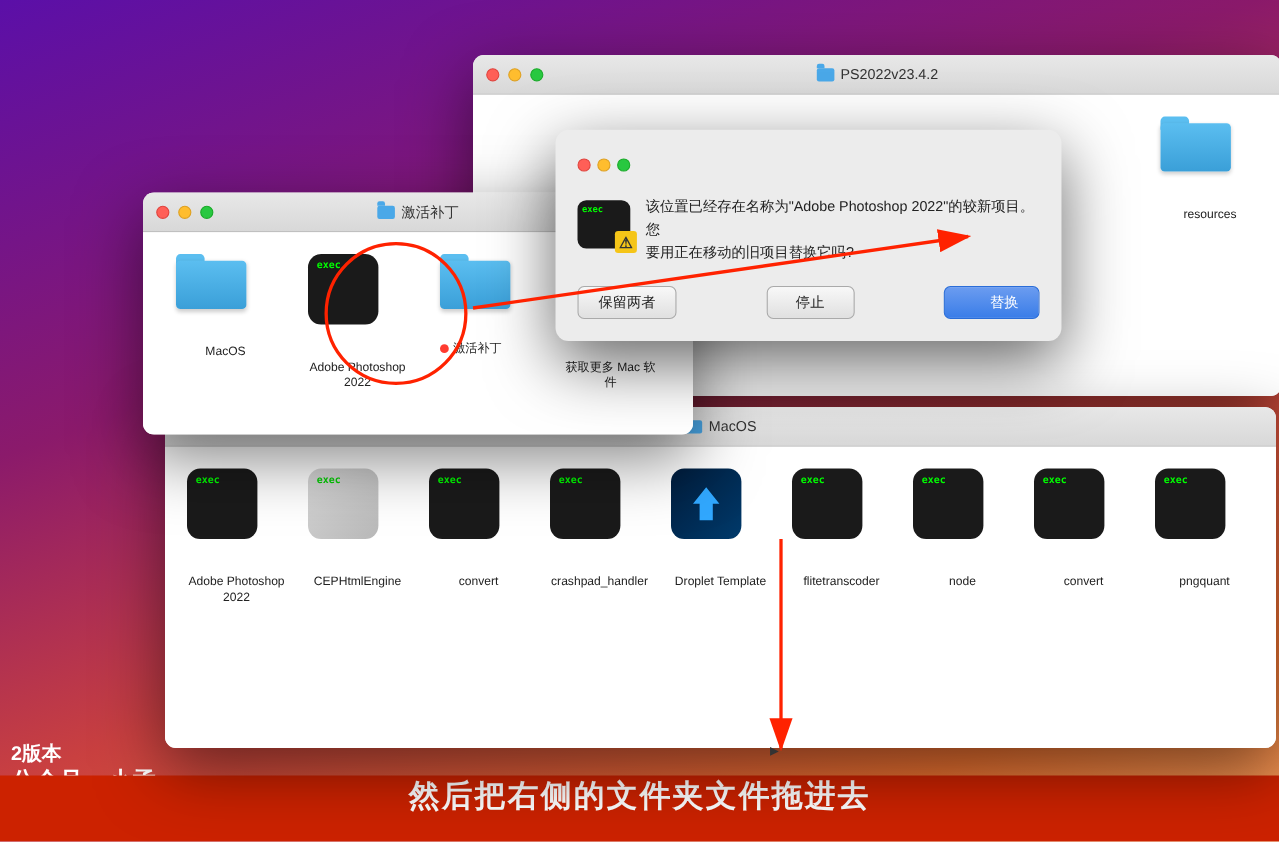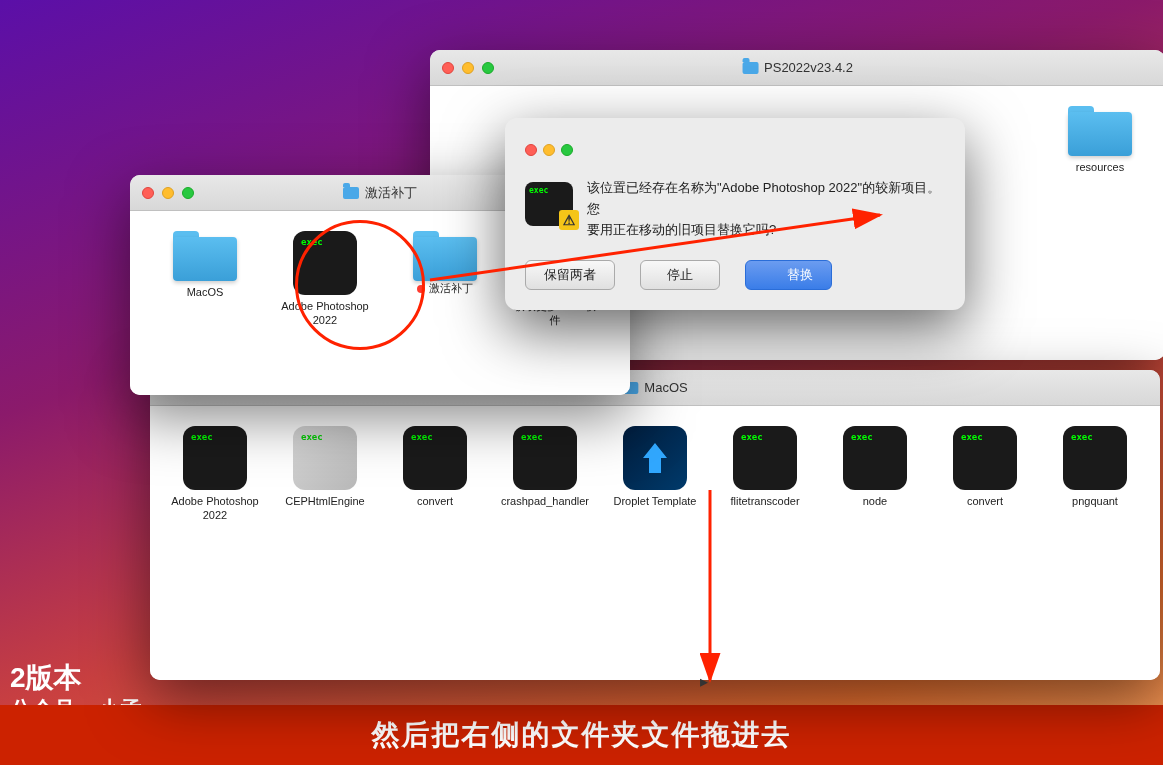--- a/index.html
+++ b/index.html
@@ -34,21 +34,21 @@
 
     
     .bottom-banner {
       position: absolute;
       bottom: 0;
       left: 0;
       right: 0;
       height: 60px;
       background: #cc2200;
       display: flex;
-      align-items: center;
+      align-items: flex-start;
       justify-content: center;
       z-index: 10;
     }
     .bottom-banner-text {
       color: white;
       font-size: 28px;
       font-weight: bold;
       letter-spacing: 2px;
     }
 
@@ -118,23 +118,23 @@
       display: flex;
       flex-wrap: wrap;
       gap: 20px;
       align-content: flex-start;
     }
 
     
     .file-item {
       display: flex;
       flex-direction: column;
-      align-items: center;
       width: 90px;
       cursor: pointer;
+      gap: 28px;
     }
     .file-item-label {
       font-size: 11px;
       text-align: center;
       color: #222;
       margin-top: 4px;
       line-height: 1.3;
     }
 
     
@@ -311,21 +311,21 @@
       font-weight: bold;
       color: #333;
     }
     .dialog-text {
       font-size: 13px;
       color: #222;
       line-height: 1.6;
     }
     .dialog-buttons {
       display: flex;
-      justify-content: flex-start;
+      justify-content: space-between;
       gap: 25px;
     }
     .dialog-btn {
       padding: 5px 18px;
       border-radius: 6px;
       border: 1px solid #aaa;
       background: linear-gradient(to bottom, #f8f8f8, #e0e0e0);
       font-size: 13px;
       cursor: pointer;
       color: #222;
@@ -367,21 +367,21 @@
     }
   </style>
 </head>
 <body>
 
 <div class="desktop"></div>
 
 <div class="watermark">
   <span>公众号：小孟</span>
 </div>
-<div style="position:absolute;bottom:68px;left:10px;color:white;font-size:28px;font-weight:bold;z-index:10;">
+<div style="position:absolute;bottom:68px;left:10px;color:white;font-size:18px;font-weight:bold;z-index:10;">
   <span>2版本</span>
 </div>
 
 <div class="mac-window ps2022-window">
   <div class="window-titlebar">
     <span class="traffic-light tl-red"></span>
     <span class="traffic-light tl-yellow"></span>
     <span class="traffic-light tl-green"></span>
     <div class="window-title">
       <div class="folder-icon-small"></div>

